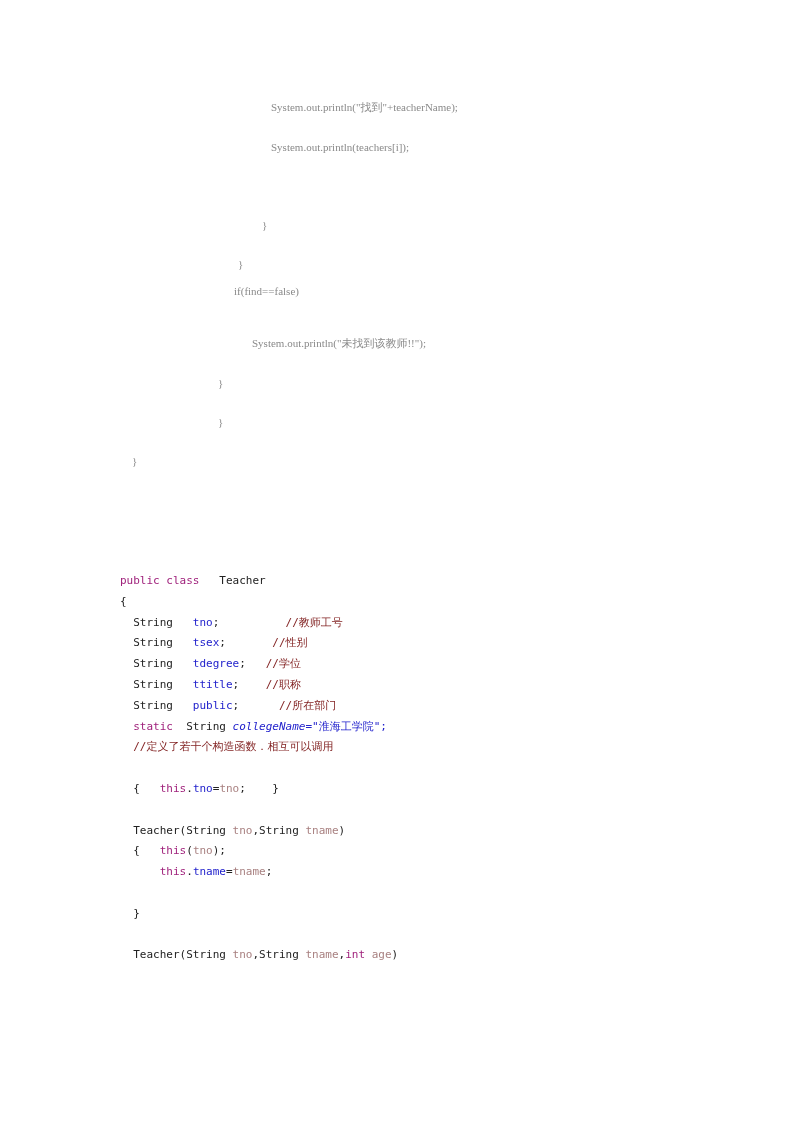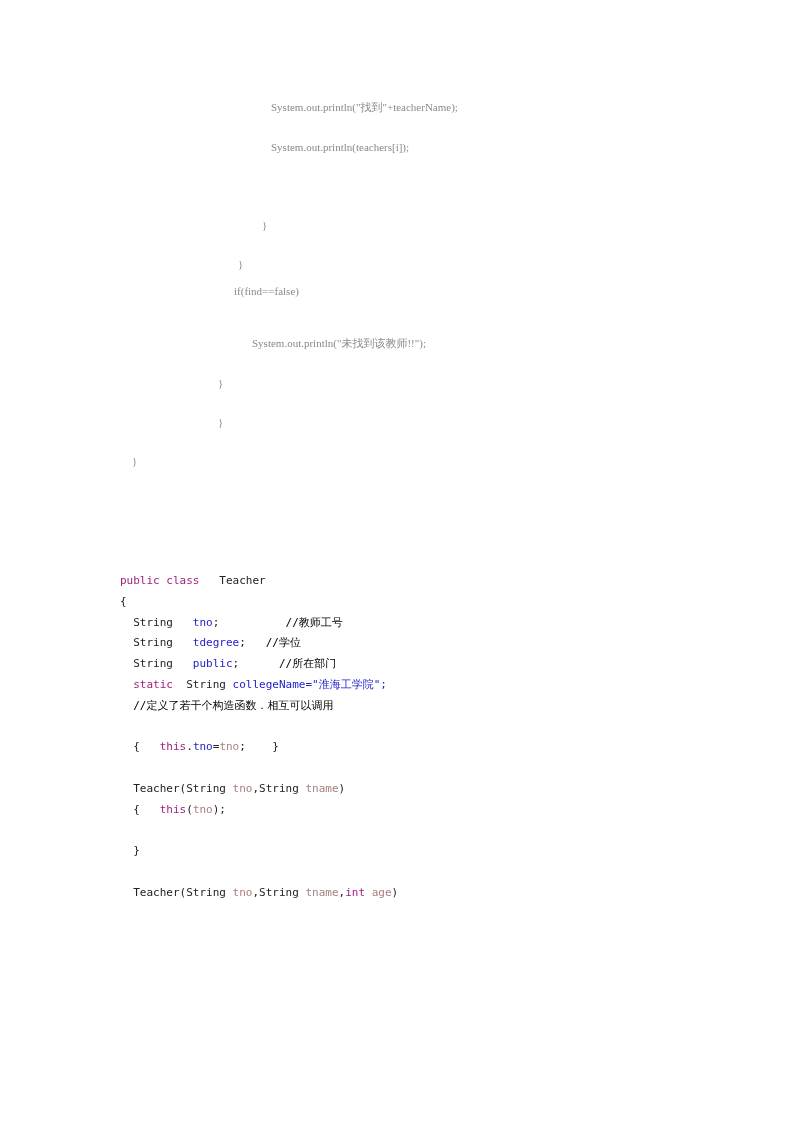--- a/index.html
+++ b/index.html
@@ -46,23 +46,23 @@
     height: 20.8px;
     color: #222222;
     letter-spacing: 0px;
   }
   .code-line span { white-space: pre; }
 
   
   .k   { color: #a0227c; }            
   .t   { color: #222222; }            
   .v   { color: #2222cc; }            
-  .vi  { color: #2222cc; }  
+  .vi  { color: #2222cc; font-style: italic; }  
   .s   { color: #2222cc; }            
-  .c   { color: #000000; }            
+  .c   { color: #7f1d1d; }            
   .p   { color: #a88080; }            
   .pn  { color: #222222; }            
 </style>
 </head>
 <body>
 
 <div id="page-root">
 
   <div id="serif-block">
       <div class="serif-line" style="left: 271px; top: 101px;">System.out.println("找到"+teacherName);</div>
@@ -73,28 +73,31 @@
       <div class="serif-line" style="left: 252px; top: 337px;">System.out.println("未找到该教师!!");</div>
       <div class="serif-line" style="left: 218px; top: 377px;">}</div>
       <div class="serif-line" style="left: 218px; top: 416px;">}</div>
       <div class="serif-line" style="left: 132px; top: 455px;">}</div>
     </div>
 
   <div id="code-block">
       <div class="code-line"><span class="k">public class</span><span class="t">   Teacher</span></div>
       <div class="code-line"><span class="pn">{</span></div>
       <div class="code-line"><span class="t">  String   </span><span class="v">tno</span><span class="pn">;</span><span class="t">          </span><span class="c">//教师工号</span></div>
+      <div class="code-line"><span class="t">  String   </span><span class="v">tsex</span><span class="pn">;</span><span class="t">       </span><span class="c">//性别</span></div>
       <div class="code-line"><span class="t">  String   </span><span class="v">tdegree</span><span class="pn">;</span><span class="t">   </span><span class="c">//学位</span></div>
+      <div class="code-line"><span class="t">  String   </span><span class="v">ttitle</span><span class="pn">;</span><span class="t">    </span><span class="c">//职称</span></div>
       <div class="code-line"><span class="t">  String   </span><span class="v">public</span><span class="pn">;</span><span class="t">      </span><span class="c">//所在部门</span></div>
       <div class="code-line"><span class="t">  </span><span class="k">static</span><span class="t">  String </span><span class="vi">collegeName</span><span class="s">="淮海工学院";</span></div>
       <div class="code-line"><span class="t">  </span><span class="c">//定义了若干个构造函数．相互可以调用</span></div>
       <div class="code-line">&nbsp;</div>
       <div class="code-line"><span class="pn">  {   </span><span class="k">this</span><span class="pn">.</span><span class="v">tno</span><span class="pn">=</span><span class="p">tno</span><span class="pn">;</span><span class="pn">    }</span></div>
       <div class="code-line">&nbsp;</div>
       <div class="code-line"><span class="t">  Teacher(String </span><span class="p">tno</span><span class="t">,String </span><span class="p">tname</span><span class="pn">)</span></div>
       <div class="code-line"><span class="pn">  {   </span><span class="k">this</span><span class="pn">(</span><span class="p">tno</span><span class="pn">);</span></div>
+      <div class="code-line"><span class="t">      </span><span class="k">this</span><span class="pn">.</span><span class="v">tname</span><span class="pn">=</span><span class="p">tname</span><span class="pn">;</span></div>
       <div class="code-line">&nbsp;</div>
       <div class="code-line"><span class="pn">  }</span></div>
       <div class="code-line">&nbsp;</div>
       <div class="code-line"><span class="t">  Teacher(String </span><span class="p">tno</span><span class="t">,String </span><span class="p">tname</span><span class="pn">,</span><span class="k">int</span><span class="t"> </span><span class="p">age</span><span class="pn">)</span></div>
     </div>
 
 </div>
 
 </body></html>

